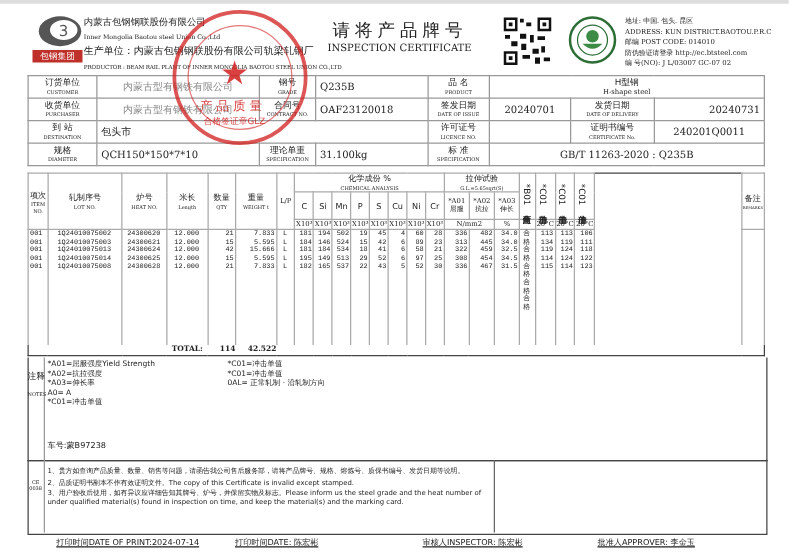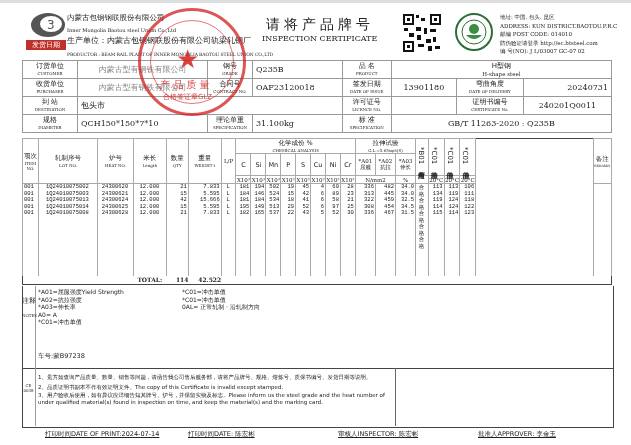--- a/index.html
+++ b/index.html
@@ -54,21 +54,21 @@
 </head>
 <body>
 
 <div class="abs topline"></div>
 
 <svg class="abs logo" viewBox="0 0 36 26">
   <ellipse cx="18" cy="13" rx="17" ry="12" fill="#555"></ellipse>
   <ellipse cx="21" cy="12" rx="11" ry="8" fill="#fff"></ellipse>
   <text x="17" y="17" font-size="12" fill="#555" font-family="DejaVu Sans">3</text>
 </svg>
-<div class="abs logo-txt">发货日期</div>
+<div class="abs logo-txt">包钢集团</div>
 <div class="abs co-cn">内蒙古包钢钢联股份有限公司</div>
 <div class="abs co-en">Inner Mongolia Baotou steel Union Co.,Ltd</div>
 <div class="abs prod-cn">生产单位：内蒙古包钢钢联股份有限公司轨梁轧钢厂</div>
 <div class="abs prod-en">PRODUCTOR : BEAM RAIL PLANT OF INNER MONGOLIA BAOTOU STEEL UNION CO.,LTD</div>
 <div class="abs title-cn">请将产品牌号</div>
 <div class="abs title-en">INSPECTION CERTIFICATE</div>
 
 <svg class="abs qr" viewBox="0 0 40 40">
   <rect width="40" height="40" fill="#fff"></rect>
   <rect x="1" y="1" width="11" height="11" fill="#111"></rect>
@@ -139,23 +139,23 @@
     <td class="val gray" colspan="2">内蒙古型有钢铁有限公司</td>
     <td class="lbl">
           <div class="cn">合同号</div>
           <div class="en">CONTRACT NO.</div>
         </td>
     <td class="val">OAF23120018</td>
     <td class="lbl">
           <div class="cn">签发日期</div>
           <div class="en">DATE OF ISSUE</div>
         </td>
-    <td class="val" style="text-align:center">13901180</td>
-    <td class="lbl">
-          <div class="cn">弯曲角度</div>
+    <td class="val" style="text-align:center">20240701</td>
+    <td class="lbl">
+          <div class="cn">发货日期</div>
           <div class="en">DATE OF DELIVERY</div>
         </td>
     <td class="val" style="text-align:right">20240731</td>
   </tr>
   <tr>
     <td class="lbl">
           <div class="cn">到 站</div>
           <div class="en">DESTINATION</div>
         </td>
     <td class="val" colspan="4">包头市</td>

